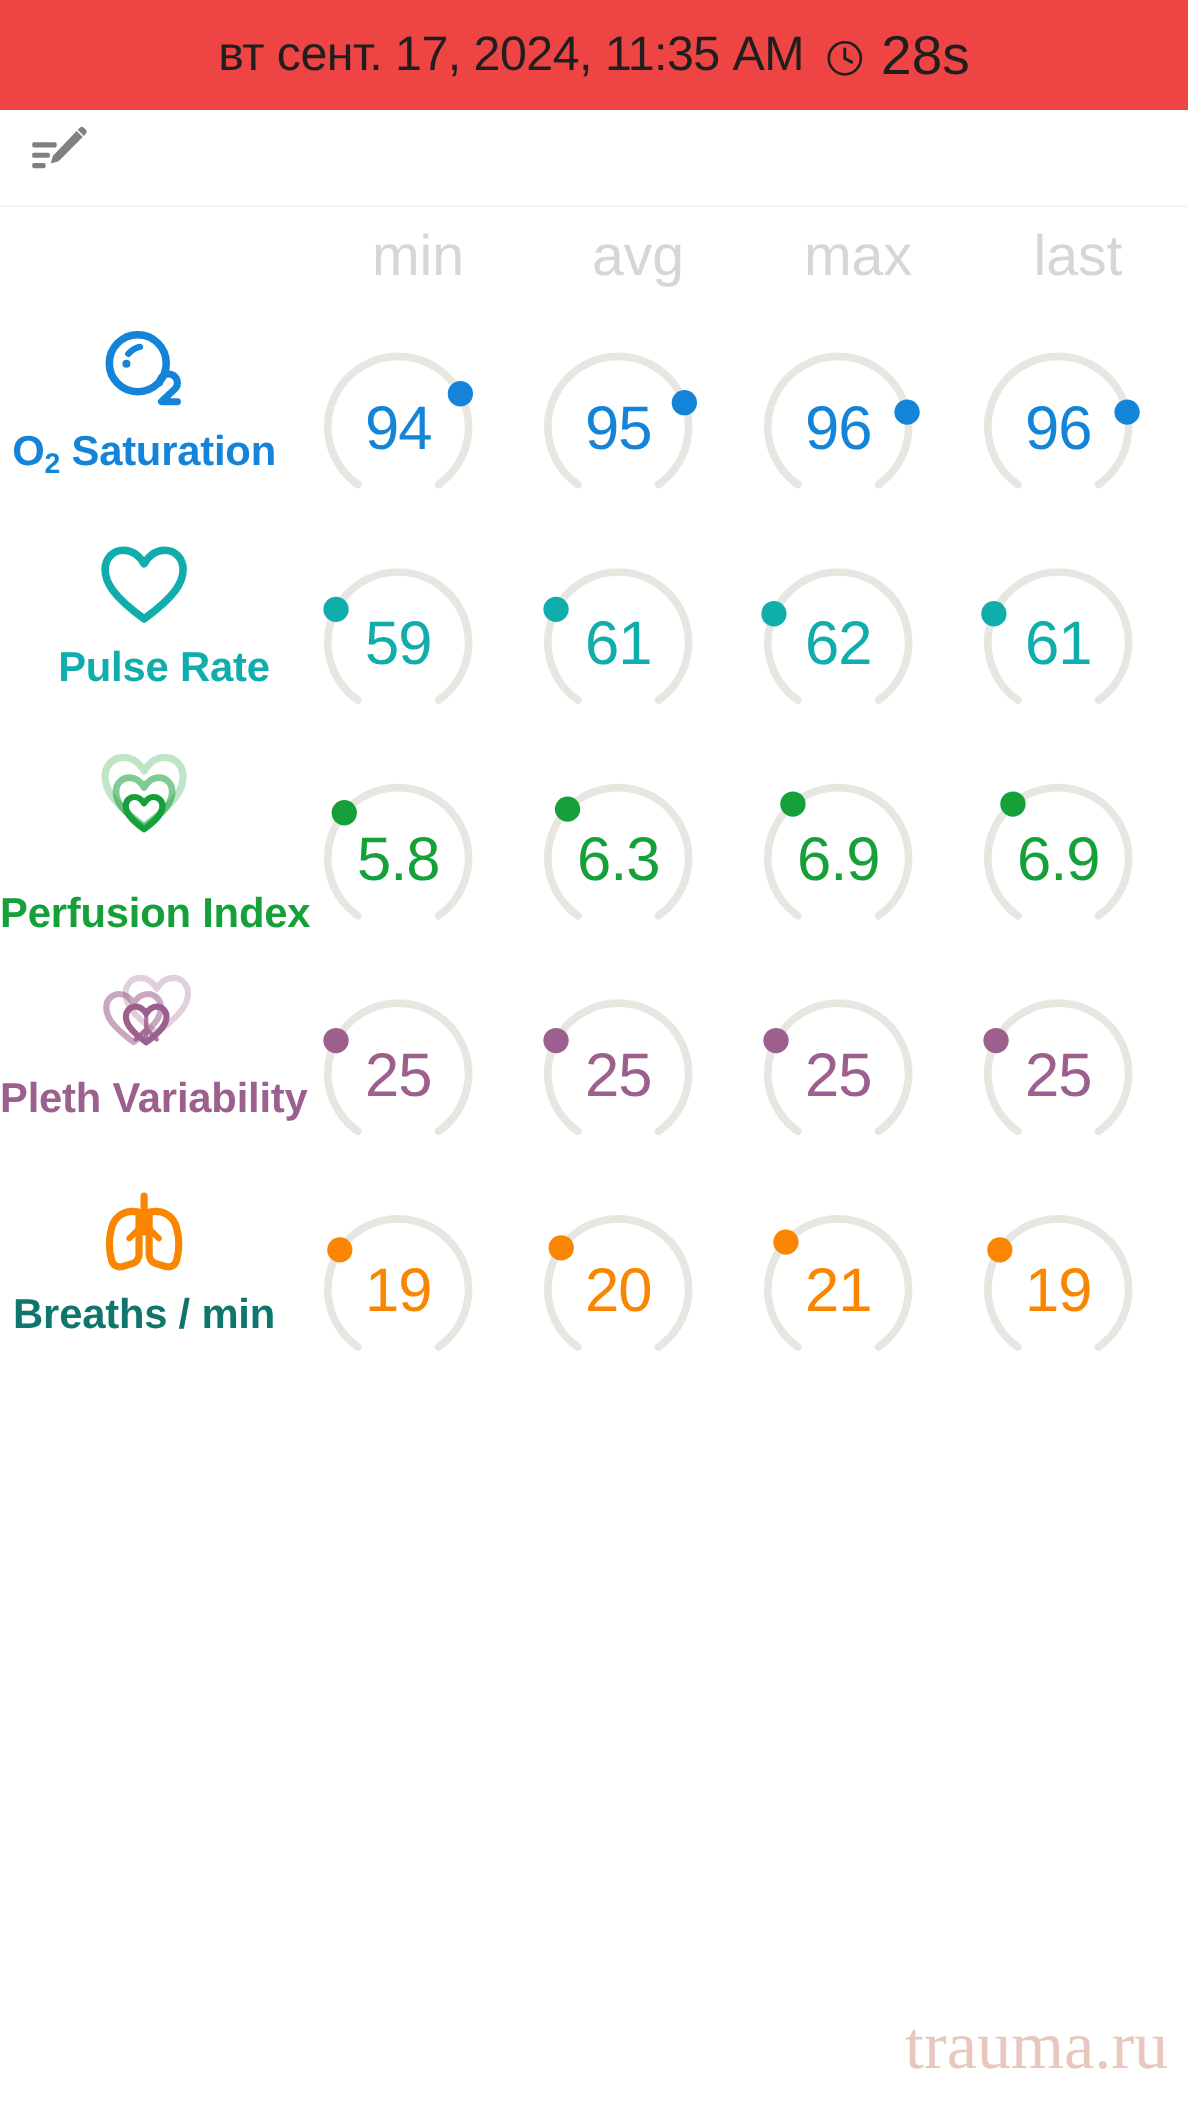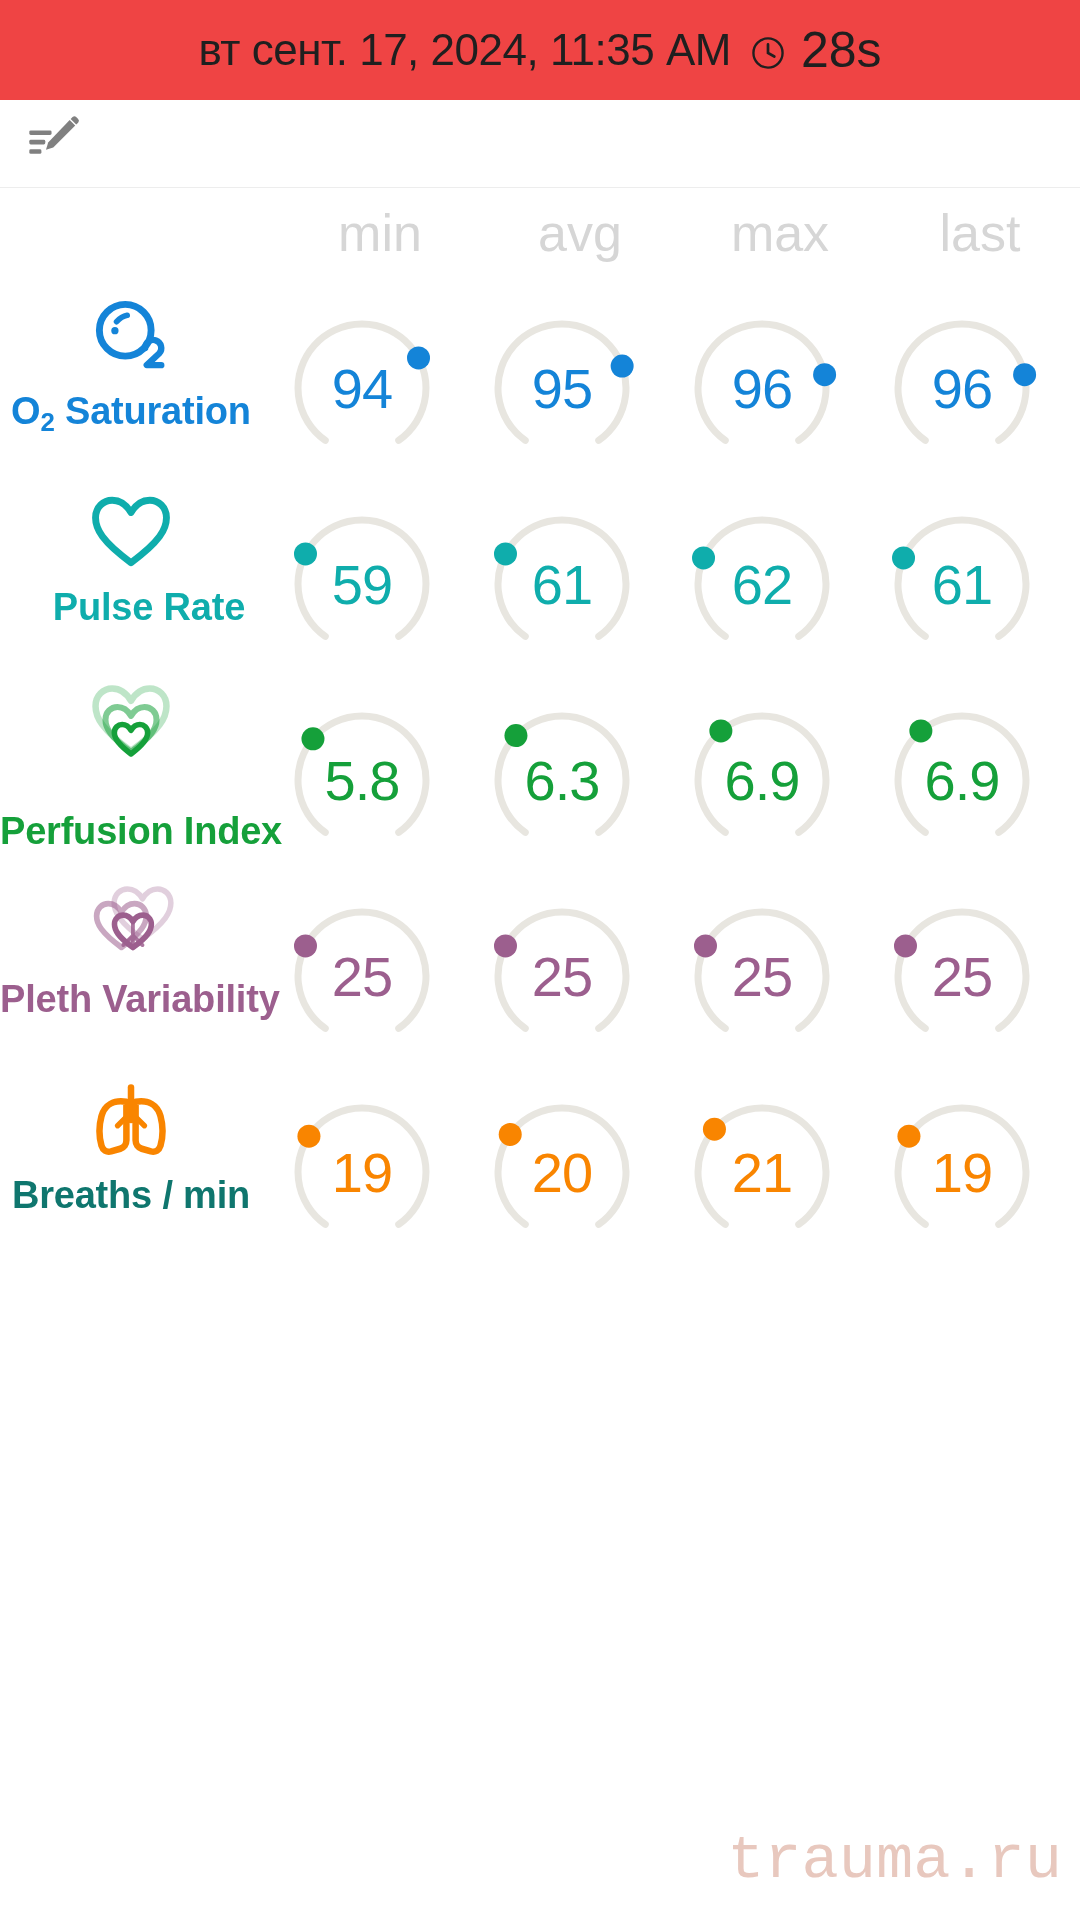--- a/index.html
+++ b/index.html
@@ -164,21 +164,21 @@
     letter-spacing: -1px;
   }
 
   
   #watermark {
     position: absolute;
     right: 18px;
     bottom: 24px;
     font-size: 62px;
     color: #e8c8be;
-    font-family: Liberation Mono, monospace;
+    font-family: Liberation Serif, serif;
     letter-spacing: 0px;
   }
 </style>
 </head>
 <body>
 
 <div id="header-bar">
   <span id="header-title">вт сент. 17, 2024, 11:35 AM</span>
   <span id="header-clock-icon">
     <svg width="38" height="38" viewBox="0 0 24 24">

